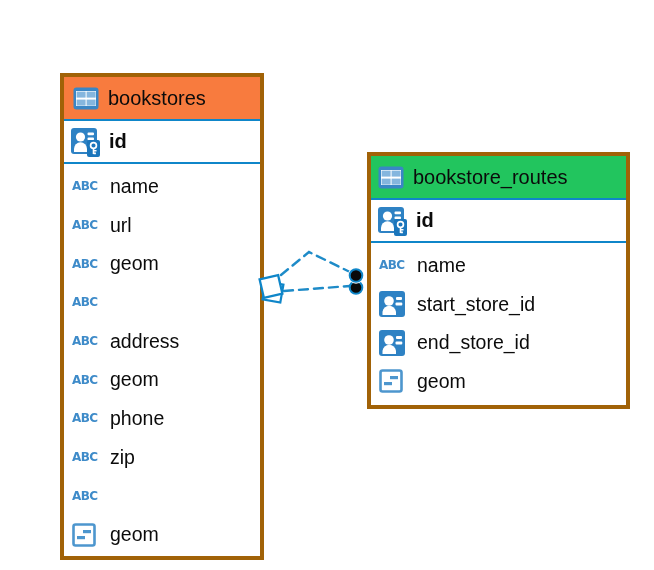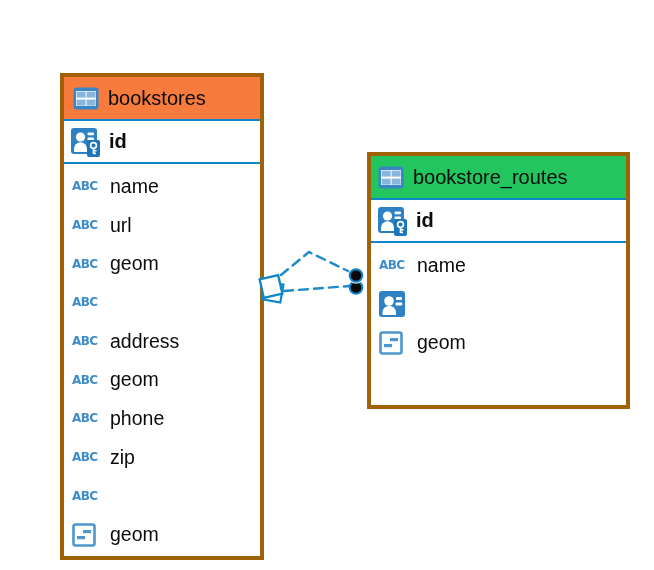--- a/index.html
+++ b/index.html
@@ -159,20 +159,33 @@
       <div class="col-row">
         <span class="icon-box" style="width:29px;justify-content:flex-start;">
           <svg width="26" height="26" viewBox="0 0 26 26">
             <rect width="26" height="26" rx="3" fill="#2E82C4"></rect>
             <circle cx="10" cy="10" r="4.8" fill="#ffffff"></circle>
             <path d="M3.5 24 v-3.2 a6.8 6.8 0 0 1 13.5 0 V24 Z" fill="#ffffff"></path>
             <rect x="17" y="6" width="6" height="3" rx="1" fill="#ffffff"></rect>
             <rect x="16.5" y="11.5" width="6.8" height="3" rx="1" fill="#ffffff"></rect>
           </svg>
         </span>
+        <span class="label">start_store_id</span>
+      </div>
+      <div class="col-row">
+        <span class="icon-box" style="width:29px;justify-content:flex-start;">
+          <svg width="26" height="26" viewBox="0 0 26 26">
+            <rect width="26" height="26" rx="3" fill="#2E82C4"></rect>
+            <circle cx="10" cy="10" r="4.8" fill="#ffffff"></circle>
+            <path d="M3.5 24 v-3.2 a6.8 6.8 0 0 1 13.5 0 V24 Z" fill="#ffffff"></path>
+            <rect x="17" y="6" width="6" height="3" rx="1" fill="#ffffff"></rect>
+            <rect x="16.5" y="11.5" width="6.8" height="3" rx="1" fill="#ffffff"></rect>
+          </svg>
+        </span>
+        <span class="label">end_store_id</span>
       </div>
       <div class="col-row">
         <span class="icon-box" style="width:29px;justify-content:flex-start;">
           <svg width="24" height="24" viewBox="0 0 24 24">
             <rect x="1.5" y="1.5" width="21" height="21" rx="2" fill="none" stroke="#4D96CE" stroke-width="2.6"></rect>
             <rect x="11" y="7" width="8" height="3.2" fill="#4D96CE"></rect>
             <rect x="5" y="13" width="8" height="3.2" fill="#4D96CE"></rect>
           </svg>
         </span>
         <span class="label">geom</span>

